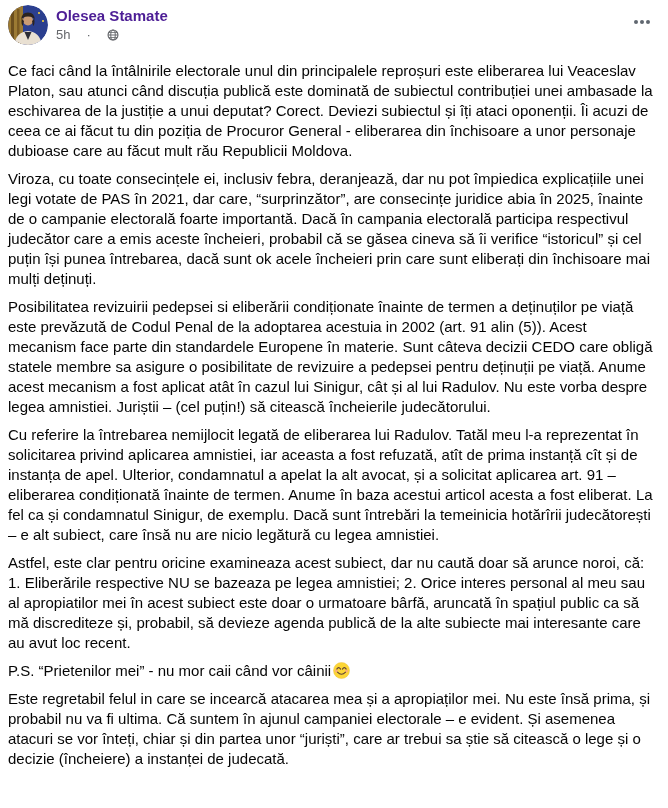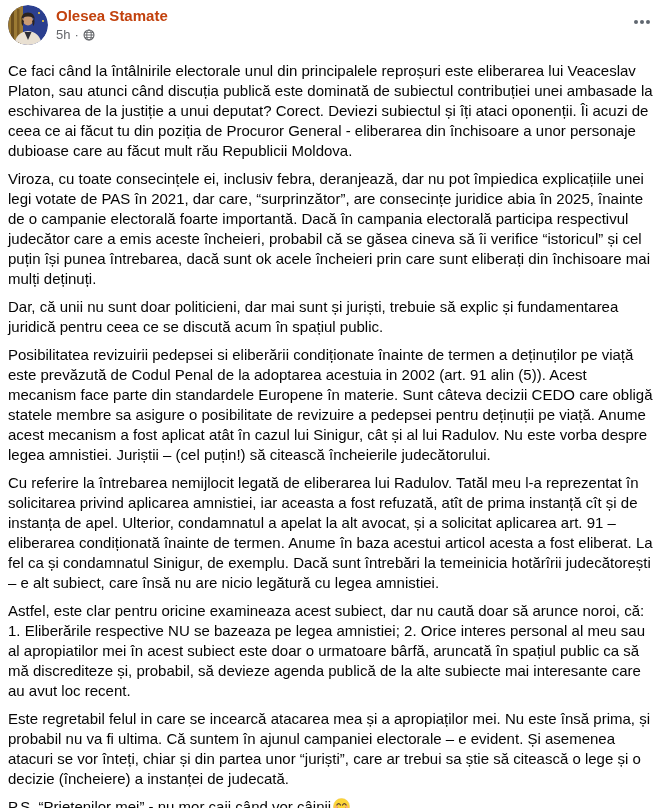--- a/index.html
+++ b/index.html
@@ -30,28 +30,28 @@
     flex: 0 0 40px;
     cursor: pointer;
   }
   .header-text {
     margin-left: 8px;
     padding-top: 1px;
   }
   .author-name {
     font-size: 15px;
     font-weight: 700;
-    color: #c2410c;
+    color: #4c1d95;
     line-height: 19px;
     cursor: pointer;
   }
   .meta-row {
     display: flex;
     align-items: center;
-    gap: 4px;
+    gap: 16px;
     font-size: 13px;
     color: #65676b;
     line-height: 17px;
     margin-top: 1px;
   }
   .meta-dot { color: #65676b; }
   .globe { display: inline-block; width: 12px; height: 12px; margin-top: 1px; }
   .more-btn {
     position: absolute;
     right: 10px;
@@ -131,29 +131,28 @@
         <circle cx="4" cy="10" r="2" fill="#606770"></circle>
         <circle cx="10" cy="10" r="2" fill="#606770"></circle>
         <circle cx="16" cy="10" r="2" fill="#606770"></circle>
       </svg>
     </div>
   </div>
 
   <div class="post-body">
     <p>Ce faci când la întâlnirile electorale unul din principalele reproșuri este eliberarea lui Veaceslav Platon, sau atunci când discuția publică este dominată de subiectul contribuției unei ambasade la eschivarea de la justiție a unui deputat? Corect. Deviezi subiectul și îți ataci oponenții. Îi acuzi de ceea ce ai făcut tu din poziția de Procuror General - eliberarea din închisoare a unor personaje dubioase care au făcut mult rău Republicii Moldova.</p>
     <p>Viroza, cu toate consecințele ei, inclusiv febra, deranjează, dar nu pot împiedica explicațiile unei legi votate de PAS în 2021, dar care, “surprinzător”, are consecințe juridice abia în 2025, înainte de o campanie electorală foarte importantă. Dacă în campania electorală participa respectivul judecător care a emis aceste încheieri, probabil că se găsea cineva să îi verifice “istoricul” și cel puțin își punea întrebarea, dacă sunt ok acele încheieri prin care sunt eliberați din închisoare mai mulți deținuți.</p>
-    <p>Dar, că unii nu sunt doar politicieni, dar mai sunt și juriști, trebuie să explic și fundamentarea juridică pentru ceea ce se discută acum în spațiul public.</p>
     <p>Posibilitatea revizuirii pedepsei si eliberării condiționate înainte de termen a deținuților pe viață este prevăzută de Codul Penal de la adoptarea acestuia in 2002 (art. 91 alin (5)). Acest mecanism face parte din standardele Europene în materie. Sunt câteva decizii CEDO care obligă statele membre sa asigure o posibilitate de revizuire a pedepsei pentru deținuții pe viață. Anume acest mecanism a fost aplicat atât în cazul lui Sinigur, cât și al lui Radulov. Nu este vorba despre legea amnistiei. Juriștii – (cel puțin!) să citească încheierile judecătorului.</p>
     <p>Cu referire la întrebarea nemijlocit legată de eliberarea lui Radulov. Tatăl meu l-a reprezentat în solicitarea privind aplicarea amnistiei, iar aceasta a fost refuzată, atît de prima instanță cît și de instanța de apel. Ulterior, condamnatul a apelat la alt avocat, și a solicitat aplicarea art. 91 – eliberarea condiționată înainte de termen. Anume în baza acestui articol acesta a fost eliberat. La fel ca și condamnatul Sinigur, de exemplu. Dacă sunt întrebări la temeinicia hotărîrii judecătorești – e alt subiect, care însă nu are nicio legătură cu legea amnistiei.</p>
     <p>Astfel, este clar pentru oricine examineaza acest subiect, dar nu caută doar să arunce noroi, că: 1. Eliberările respective NU se bazeaza pe legea amnistiei; 2. Orice interes personal al meu sau al apropiatilor mei în acest subiect este doar o urmatoare bârfă, aruncată în spațiul public ca să mă discrediteze și, probabil, să devieze agenda publică de la alte subiecte mai interesante care au avut loc recent.</p>
-    <p>Este regretabil felul in care se incearcă atacarea mea și a apropiaților mei. Nu este însă prima, și probabil nu va fi ultima. Că suntem în ajunul campaniei electorale – e evident. Și asemenea atacuri se vor înteți, chiar și din partea unor “juriști”, care ar trebui sa știe să citească o lege și o decizie (încheiere) a instanței de judecată.</p>
     <p><span>P.S. “Prietenilor mei” -  nu mor caii când vor câinii</span><svg class="emoji" viewBox="0 0 36 36">
         <circle cx="18" cy="18" r="17" fill="#fcd636"></circle>
         <circle cx="18" cy="18" r="17" fill="none" stroke="#eec043" stroke-width="1"></circle>
         <path d="M8,15 Q12,9 16,15" fill="none" stroke="#5d4037" stroke-width="2.4" stroke-linecap="round"></path>
         <path d="M20,15 Q24,9 28,15" fill="none" stroke="#5d4037" stroke-width="2.4" stroke-linecap="round"></path>
         <path d="M9.5,21.5 Q18,30.5 26.5,21.5" fill="none" stroke="#5d4037" stroke-width="2.4" stroke-linecap="round"></path>
         <circle cx="7" cy="19" r="3" fill="#f78fa7" opacity="0.55"></circle>
         <circle cx="29" cy="19" r="3" fill="#f78fa7" opacity="0.55"></circle>
       </svg></p>
+    <p>Este regretabil felul in care se incearcă atacarea mea și a apropiaților mei. Nu este însă prima, și probabil nu va fi ultima. Că suntem în ajunul campaniei electorale – e evident. Și asemenea atacuri se vor înteți, chiar și din partea unor “juriști”, care ar trebui sa știe să citească o lege și o decizie (încheiere) a instanței de judecată.</p>
   </div>
 
 </div>
 
 </body></html>

